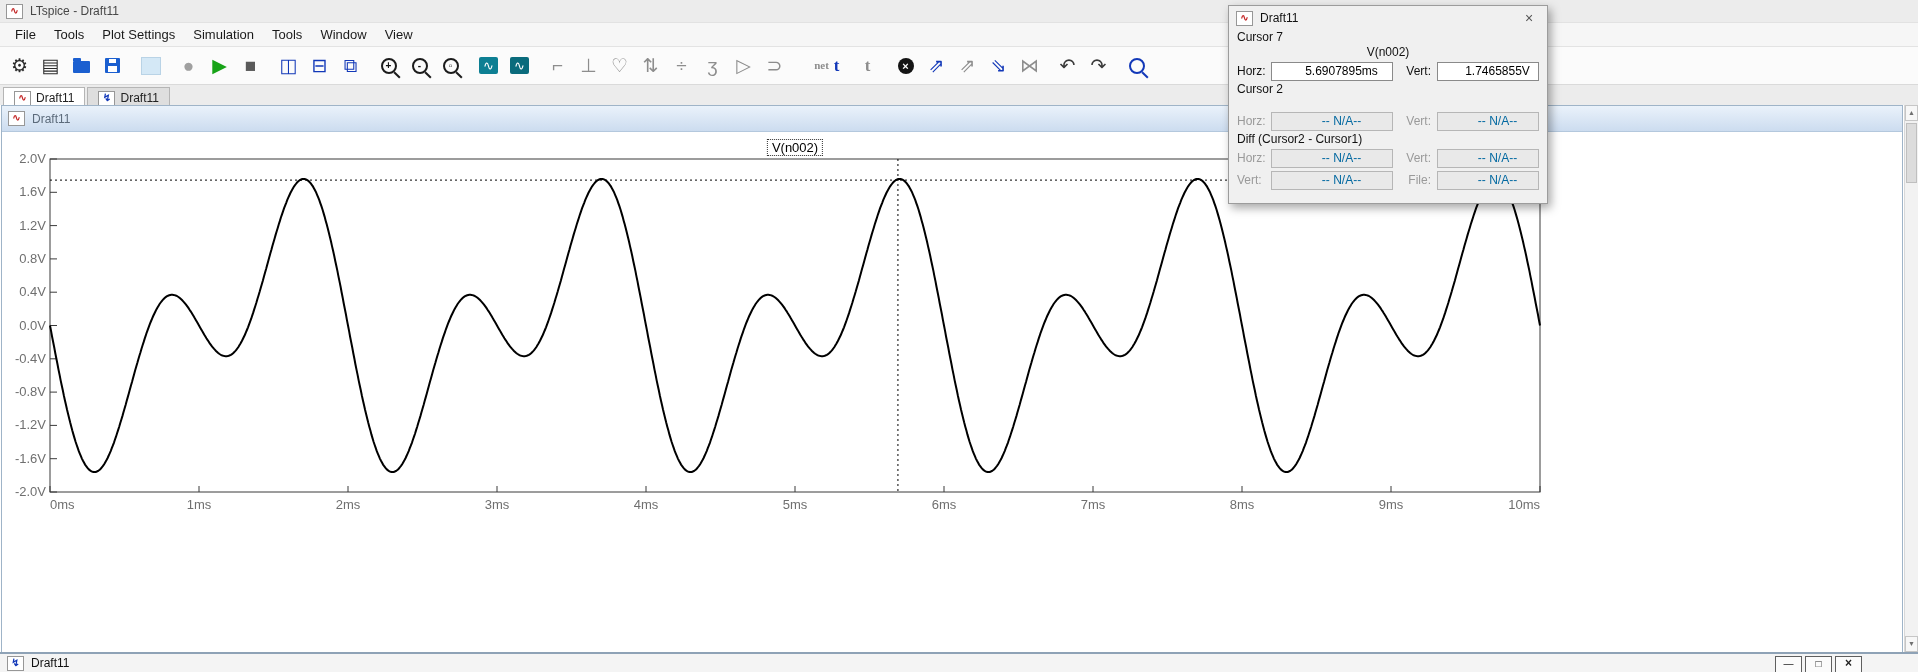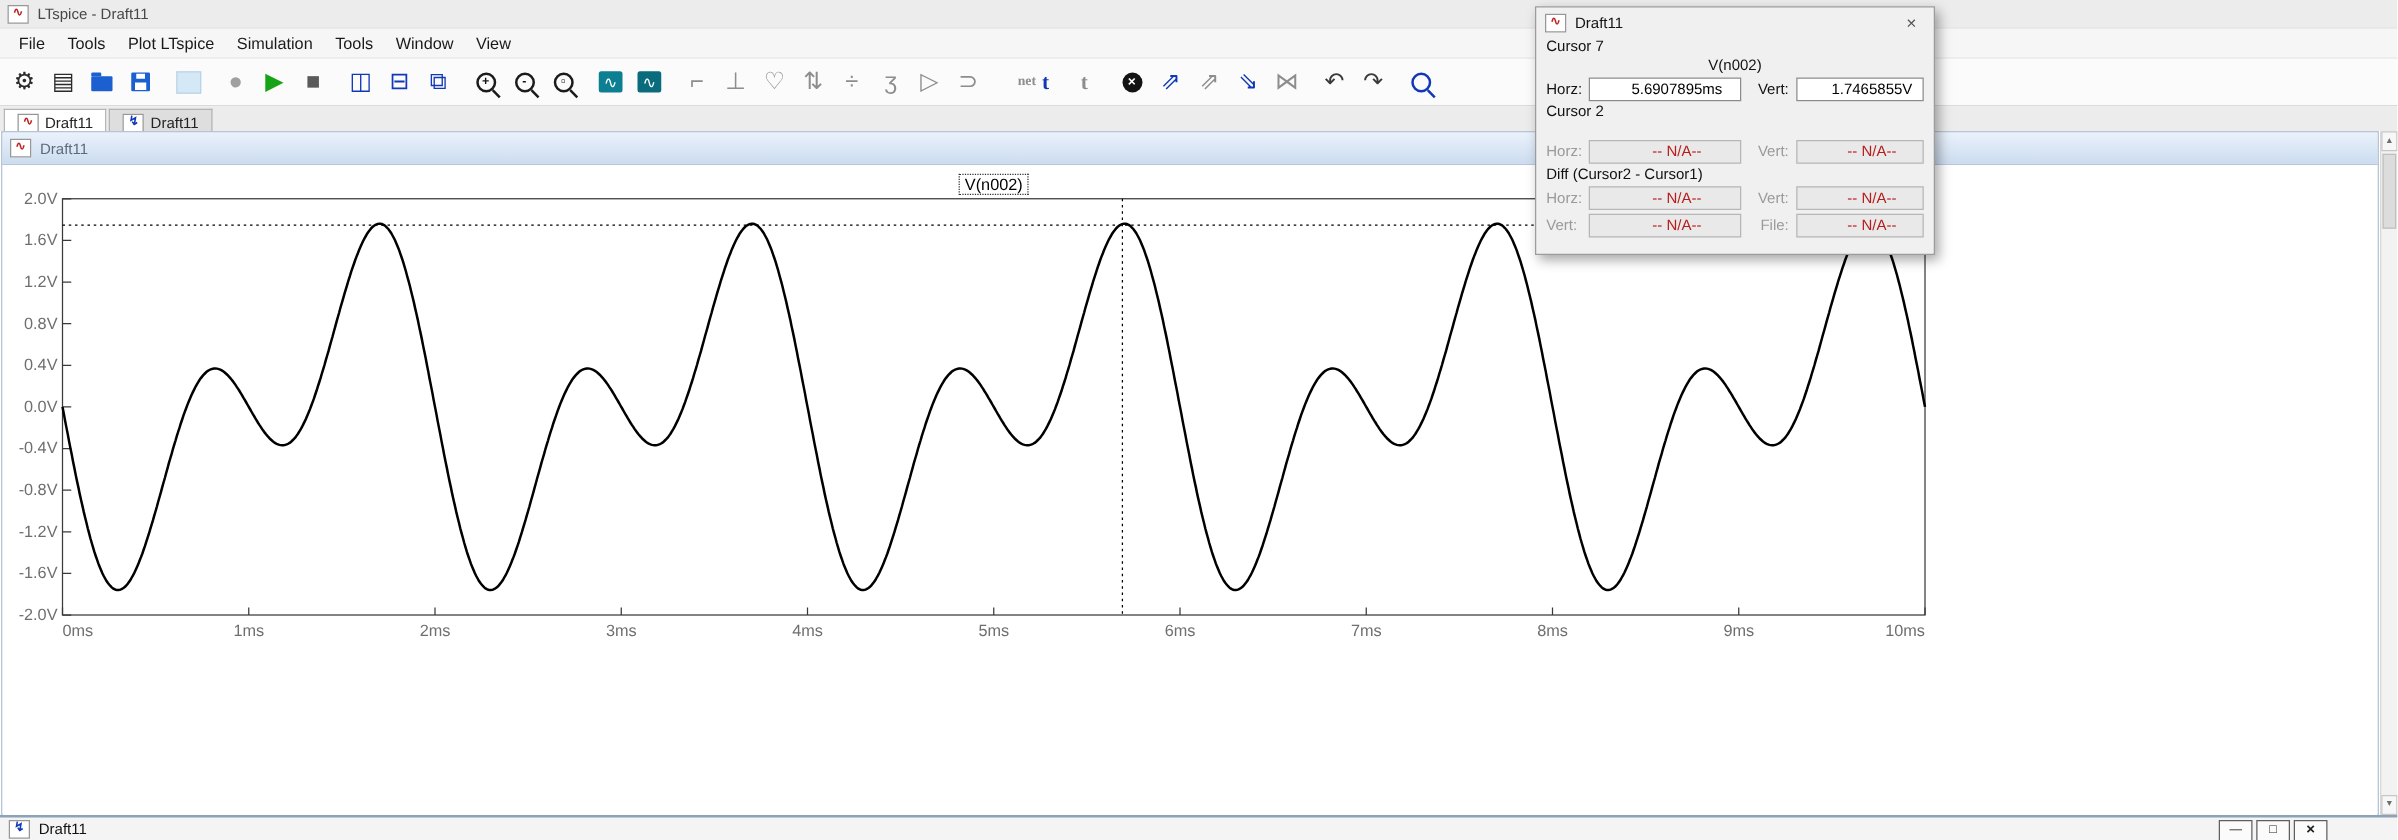--- a/index.html
+++ b/index.html
@@ -75,36 +75,36 @@
   .dlg-body{padding:0 8px;}
   .sec{height:15px;line-height:15px;color:#111;}
   .trace-line{height:15px;line-height:14px;text-align:center;color:#111;}
   .trace-line.empty{height:13px;}
   .crow{display:grid;grid-template-columns:34px 122px 44px 102px;align-items:center;height:22px;}
   .clabel{color:#111;}
   .clabel.r{text-align:right;padding-right:6px;}
   .crow.disabled .clabel{color:#9a9a9a;}
   .cbox{height:17px;background:#fff;border:1px solid #8a8a8a;display:flex;align-items:center;
     justify-content:center;color:#000;font-size:12px;padding-left:19px;}
-  .crow.disabled .cbox{background:#e9e9e9;color:#b91c1c;border-color:#b6b6b6;}
+  .crow.disabled .cbox{background:#e9e9e9;color:#0369a1;border-color:#b6b6b6;}
 </style>
 </head>
 <body>
 
 <div class="app">
 
   <div class="titlebar">
     <span class="ic-minichart">∿</span>
     <span>LTspice - Draft11</span>
   </div>
 
   <div class="menubar">
     <span class="menu-item">File</span>
     <span class="menu-item">Tools</span>
-    <span class="menu-item">Plot LTspice</span>
+    <span class="menu-item">Plot Settings</span>
     <span class="menu-item">Simulation</span>
     <span class="menu-item">Tools</span>
     <span class="menu-item">Window</span>
     <span class="menu-item">View</span>
   </div>
 
   <div class="toolbar">
       <span class="tbtn">
         <span class="ic-glyph" style="color: rgb(43, 43, 43);">⚙</span>
       </span>

